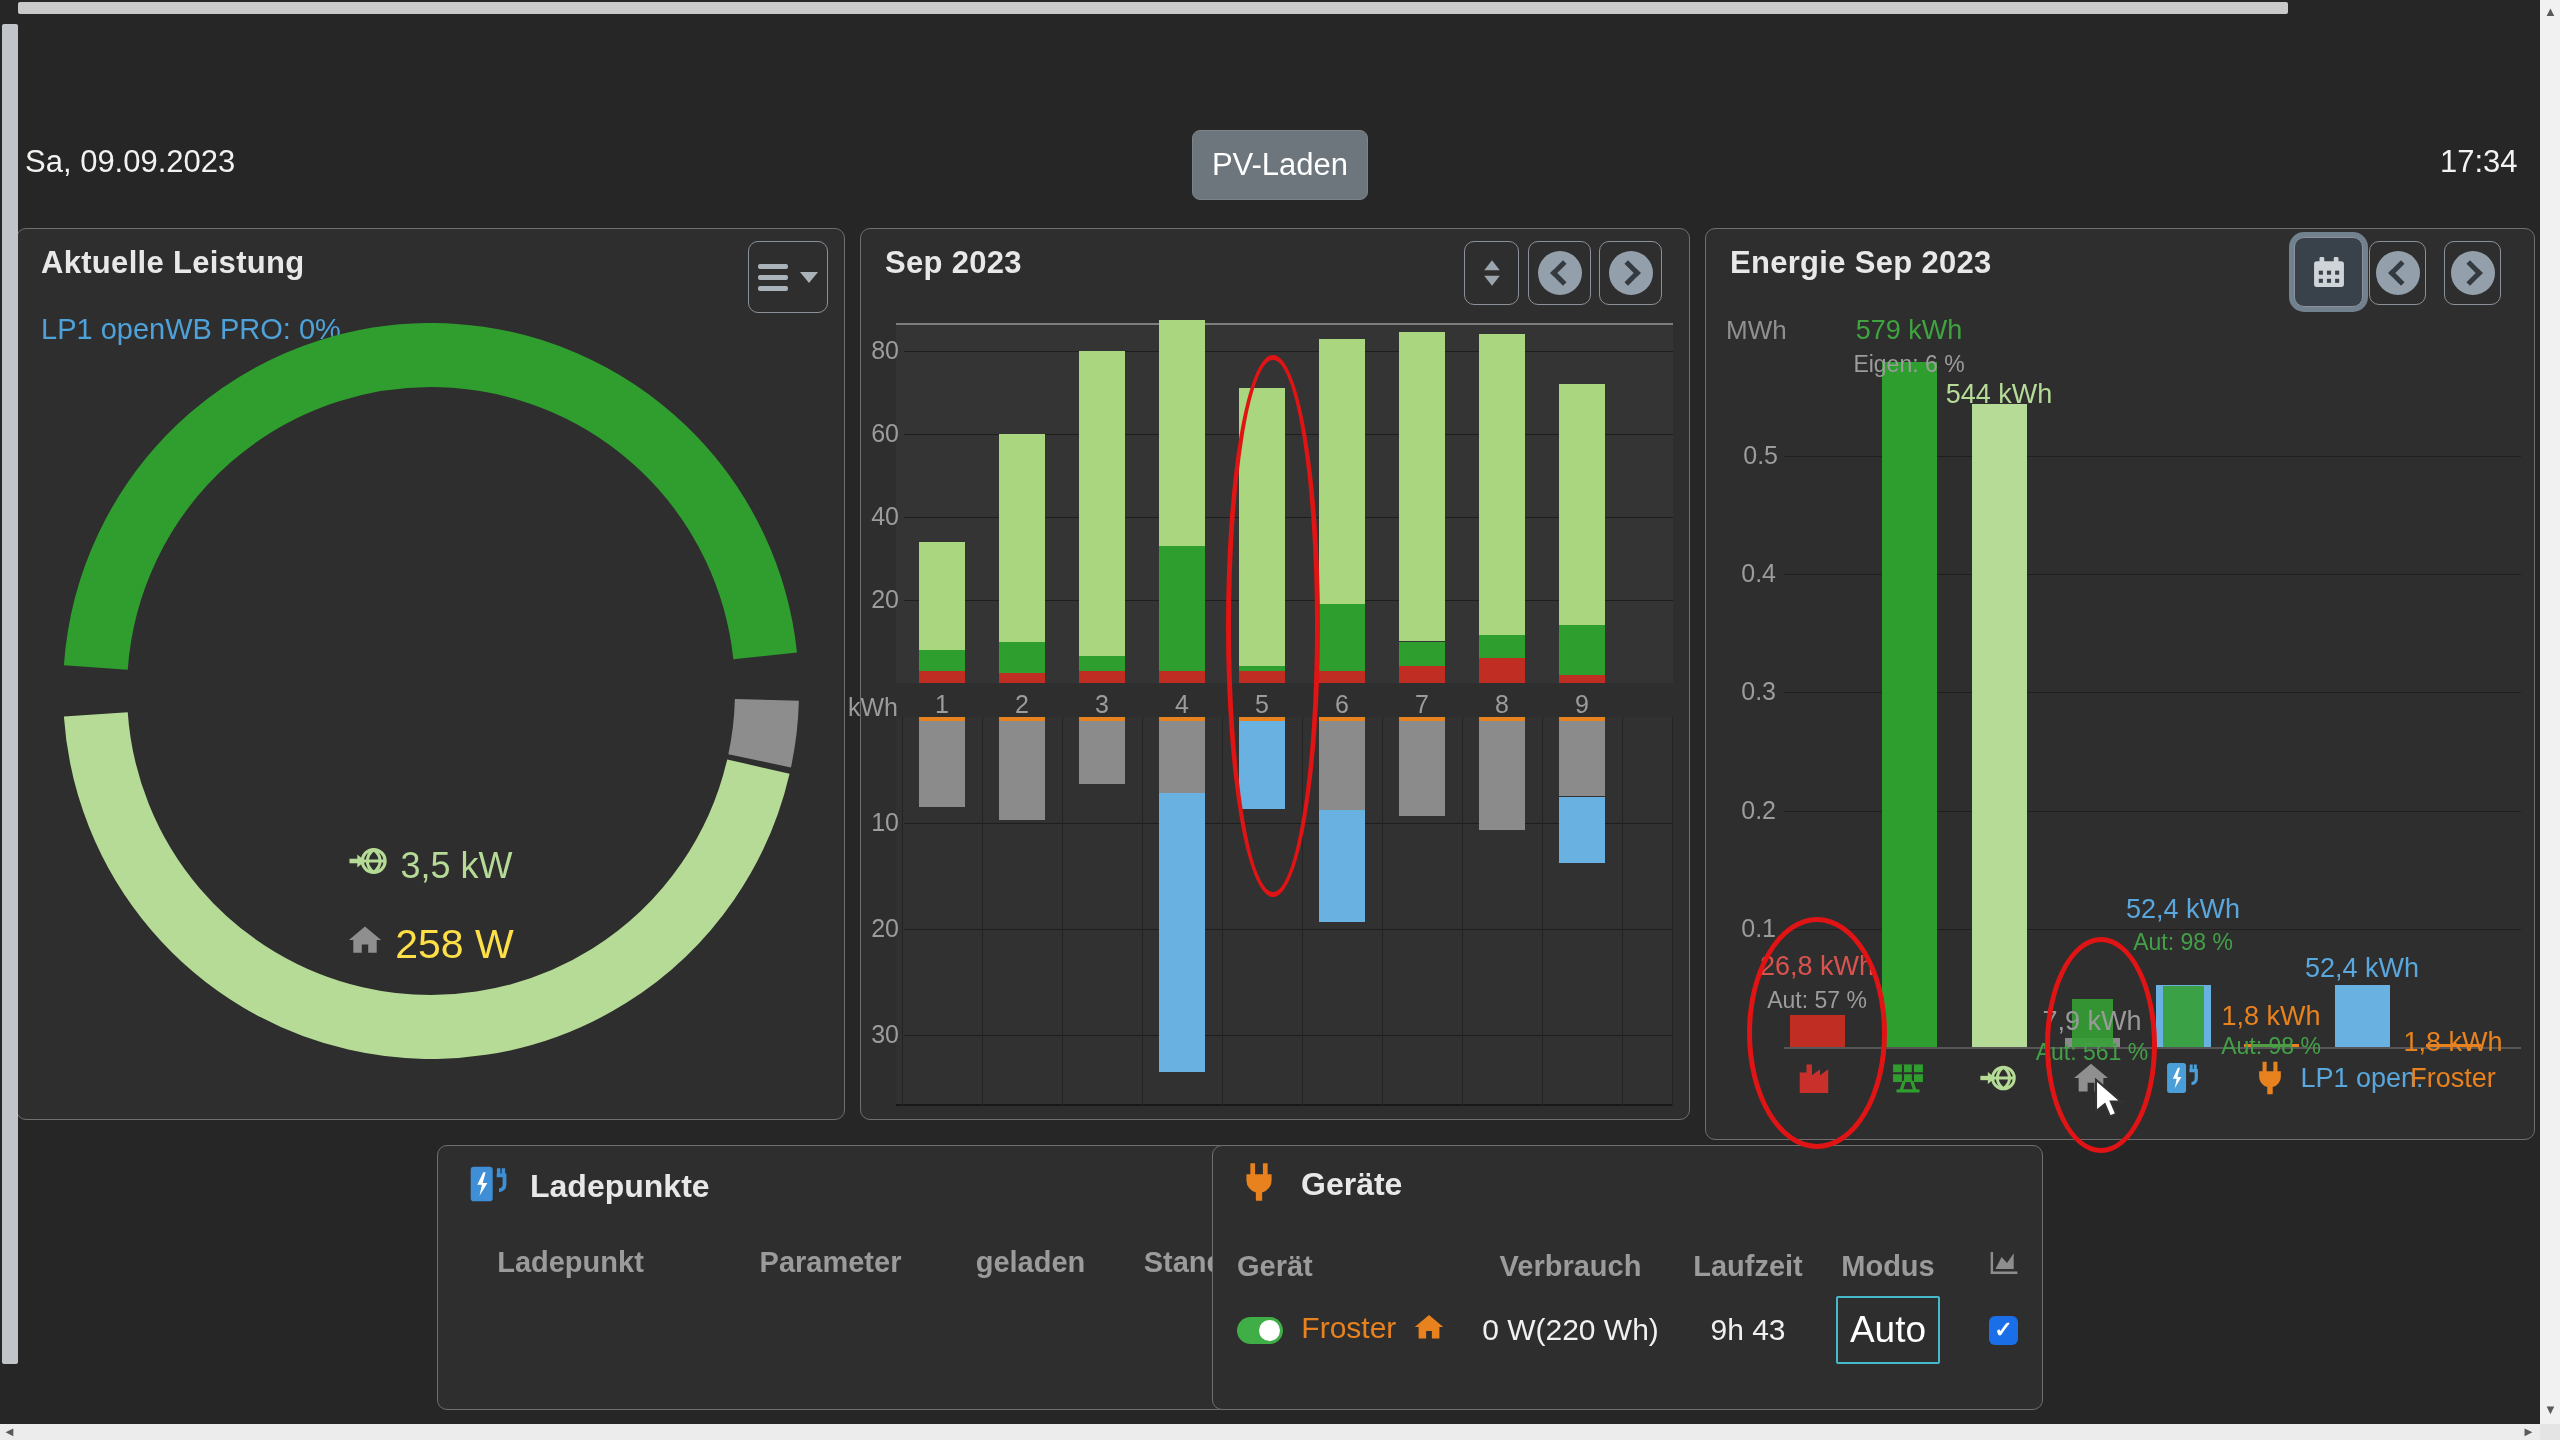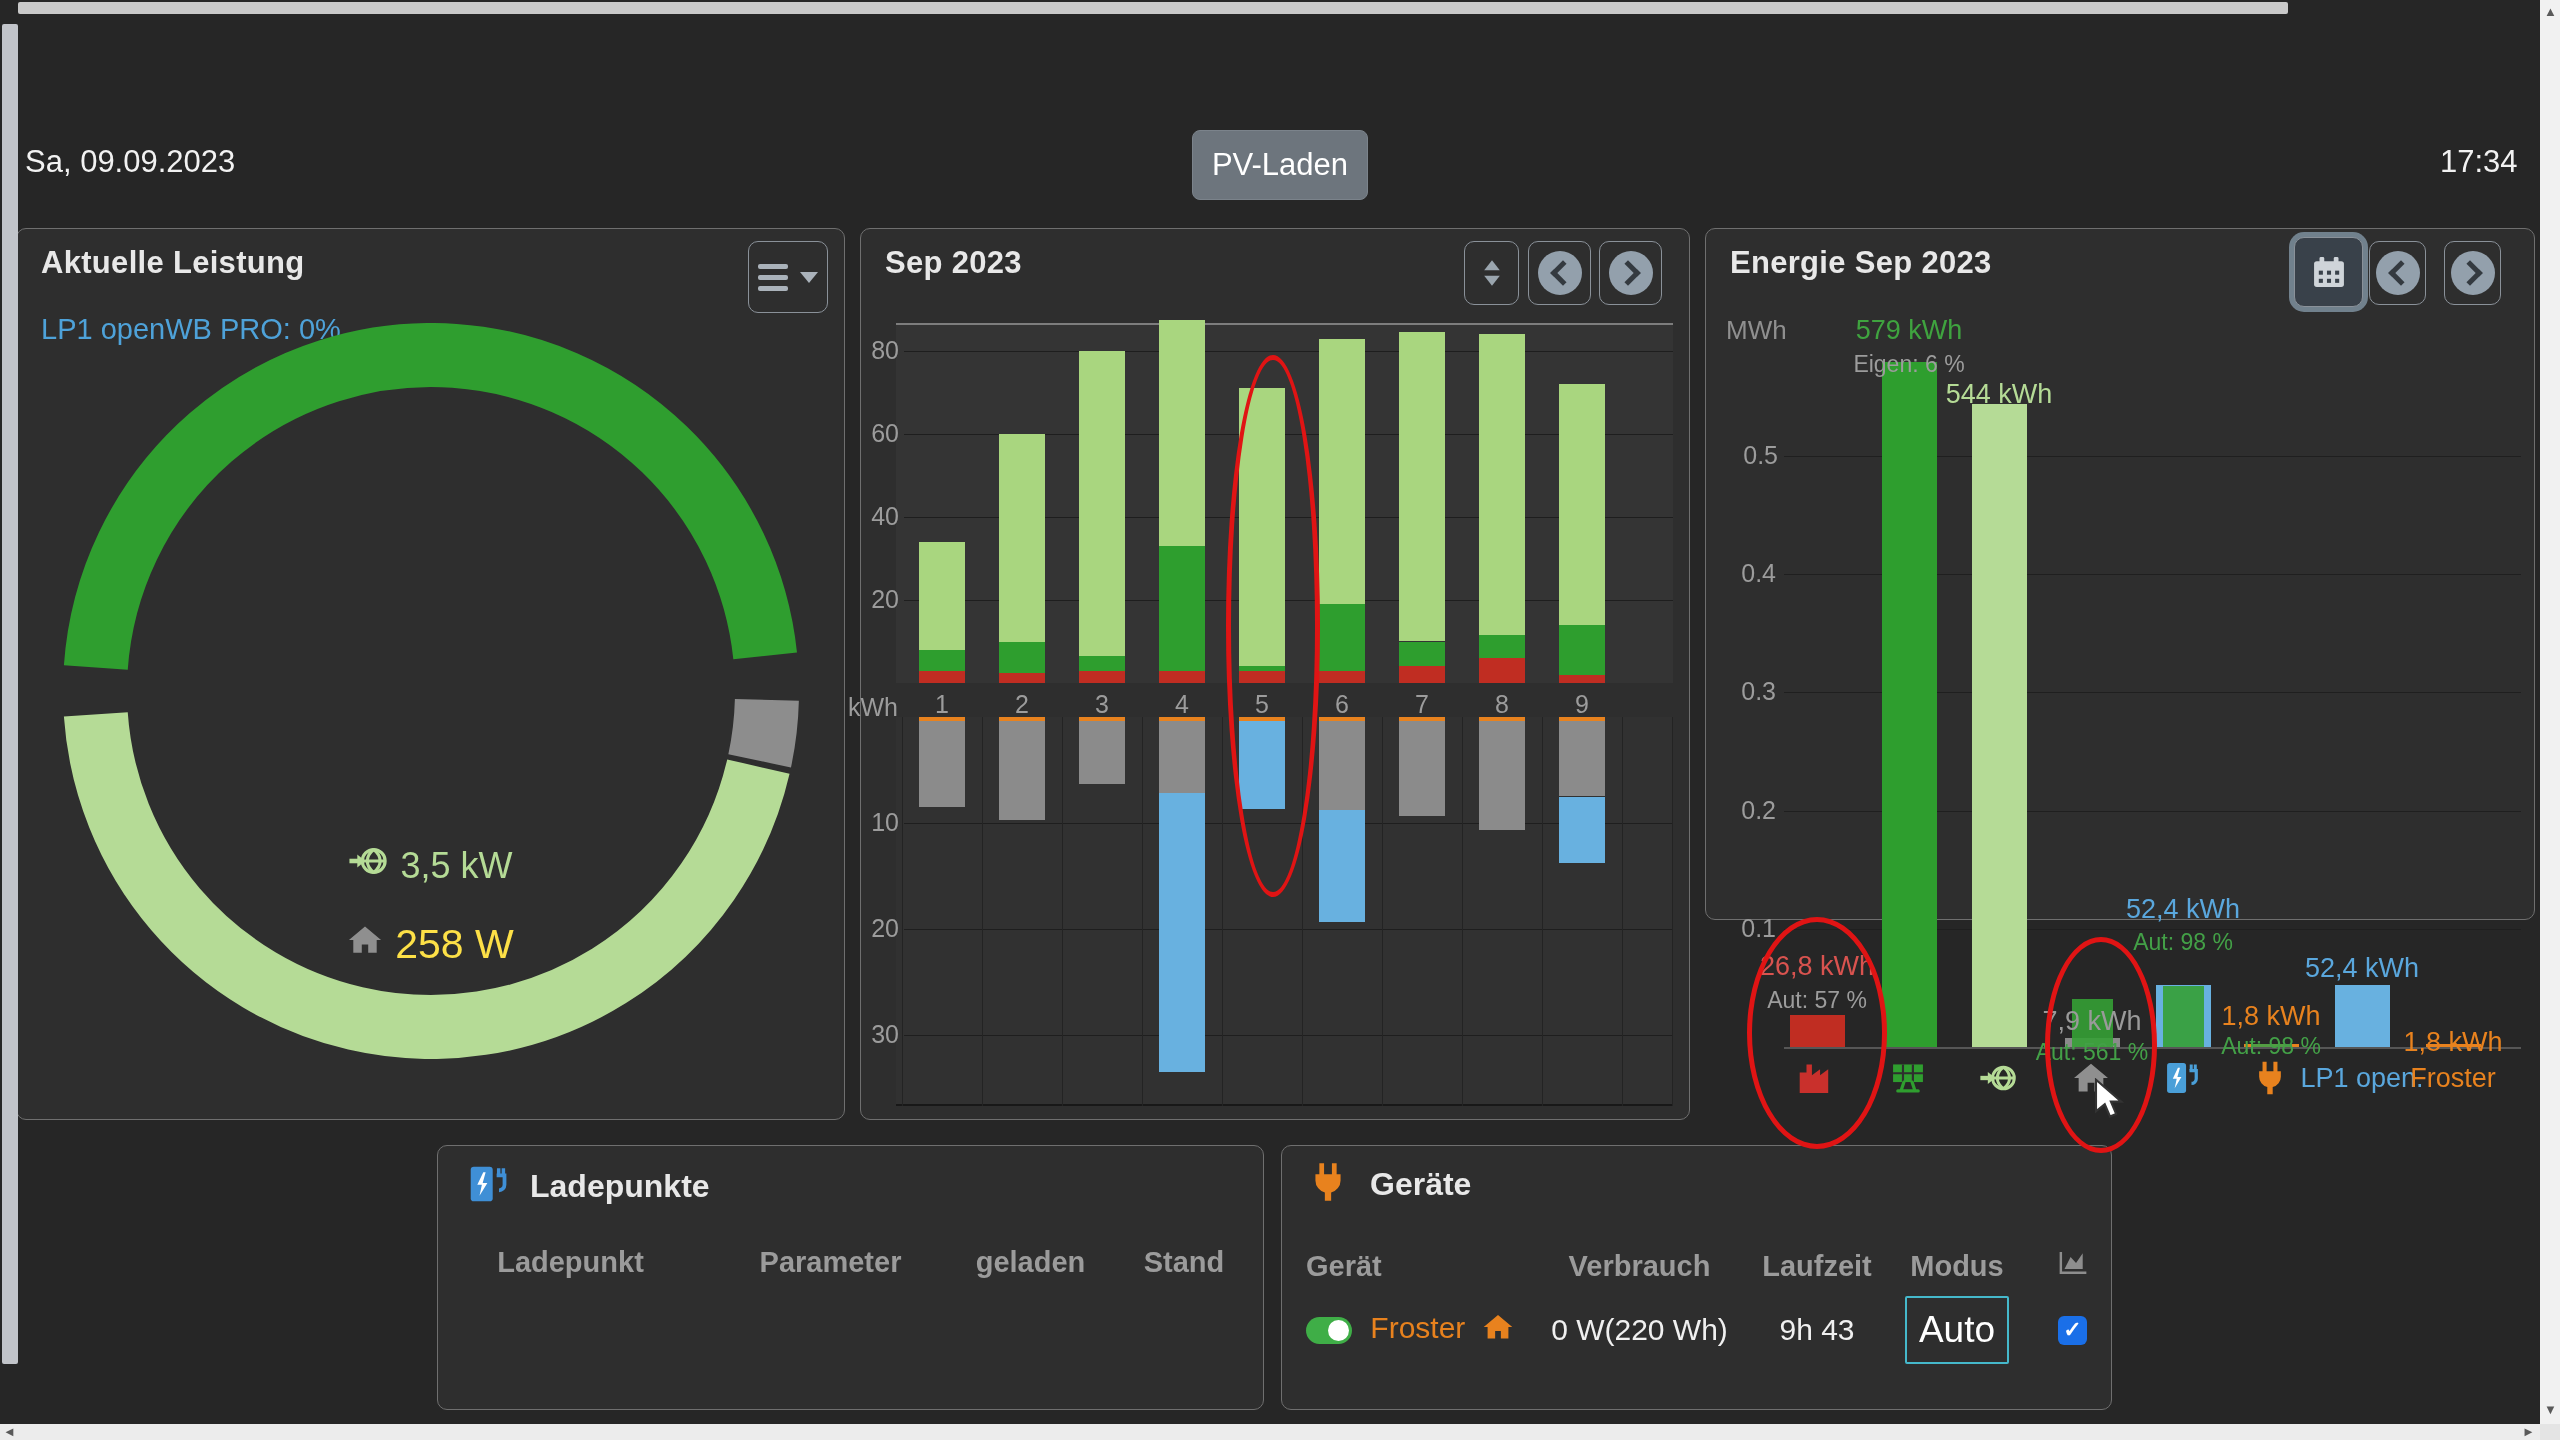--- a/index.html
+++ b/index.html
@@ -200,21 +200,21 @@
         <div style="left: 583px; top: 398.24px; width: 46px; height: 109.18px; background: rgb(139, 139, 139);"></div>
         <div style="left: 663px; top: 351.7px; width: 46px; height: 8.3px; background: rgb(192, 45, 34);"></div>
         <div style="left: 663px; top: 301.9px; width: 46px; height: 49.8px; background: rgb(46, 158, 46);"></div>
         <div style="left: 663px; top: 61.2px; width: 46px; height: 240.7px; background: rgb(169, 214, 127);"></div>
         <div style="left: 663px; top: 394px; width: 46px; height: 4.24px; background: rgb(232, 130, 30);"></div>
         <div style="left: 663px; top: 398.24px; width: 46px; height: 75.26px; background: rgb(139, 139, 139);"></div>
         <div style="left: 663px; top: 473.5px; width: 46px; height: 66.78px; background: rgb(104, 177, 224);"></div>
       </div>
   </section>
 
-  <section class="card" style="left:1705px;top:228px;width:830px;height:692px;padding-left:12px;">
+  <section class="card" style="left:1705px;top:228px;width:830px;height:912px;padding-left:12px;">
     <div class="card-title">Energie Sep 2023</div>
     <div class="hbtn active" style="left:588px;top:8px;width:69px;height:70px;">
       <svg viewBox="0 0 28 28" width="38" height="38">
         <g fill="#cfd4d9">
             <rect x="3" y="6" width="22" height="19" rx="2"></rect>
             <rect x="7" y="3" width="3.5" height="6" rx="1"></rect>
             <rect x="17.5" y="3" width="3.5" height="6" rx="1"></rect>
           </g>
         <g fill="#39414a">
             <rect x="6.5" y="13" width="3" height="3"></rect>
@@ -321,21 +321,21 @@
       <span style="font-size:32px;font-weight:700;color:#e8e8e8;">Ladepunkte</span>
     </div>
     <div class="tbl-head" style="left:0;top:100px;width:827px;grid-template-columns:265px 255px 145px 162px;">
       <span class="th">Ladepunkt</span>
       <span class="th">Parameter</span>
       <span class="th">geladen</span>
       <span class="th">Stand</span>
     </div>
   </section>
 
-  <section class="card" style="left:1281px;top:1145px;width:831px;height:265px;">
+  <section class="card" style="left:1212px;top:1145px;width:831px;height:265px;">
     <div class="abs" style="left:24px;top:14px;display:flex;align-items:center;gap:20px;">
       <span id="ico-plug"><svg width="44" height="44" viewBox="0 0 28 28">
             <path fill="#e8821e" d="M8.5 2 h3 v7 h5 V2 h3 v7 h2.5 v4 a8 8 0 0 1 -6 7.7 V26 h-4 v-5.3 A8 8 0 0 1 6 13 V9 h2.5 z"></path>
           </svg></span>
       <span style="font-size:32px;font-weight:700;color:#e8e8e8;">Geräte</span>
     </div>
     <div class="tbl-head" style="left:0;top:100px;width:831px;grid-template-columns:245px 225px 130px 150px 81px;">
       <span class="th" style="text-align:left;padding-left:24px;">Gerät</span>
       <span class="th">Verbrauch</span>
       <span class="th">Laufzeit</span>

